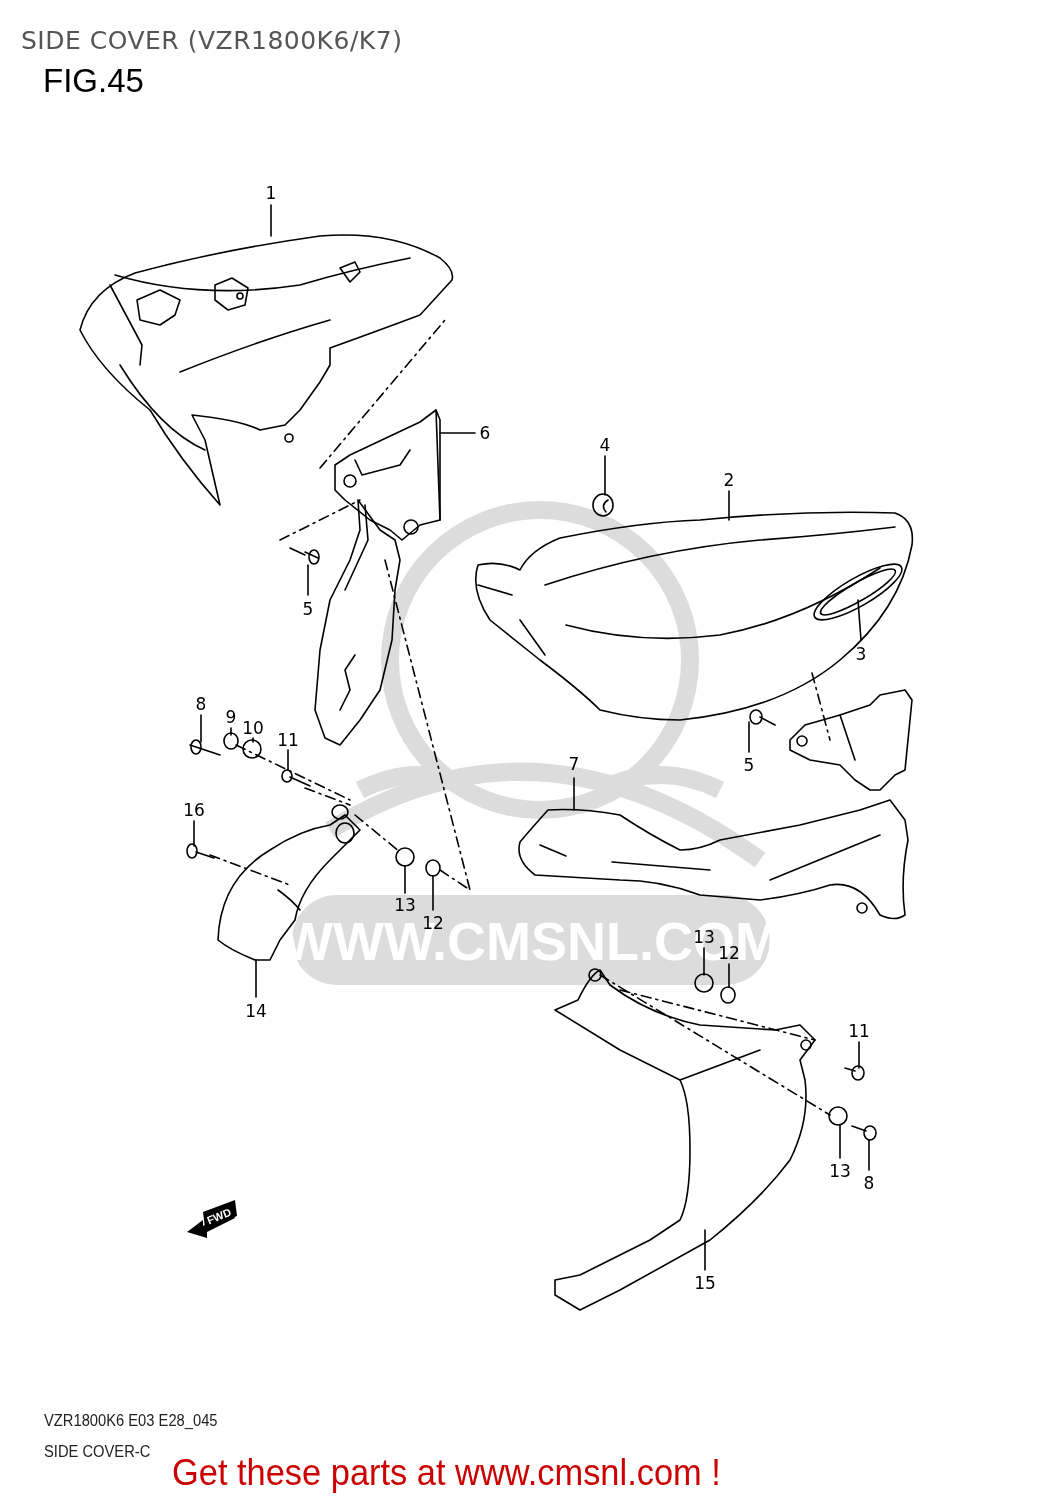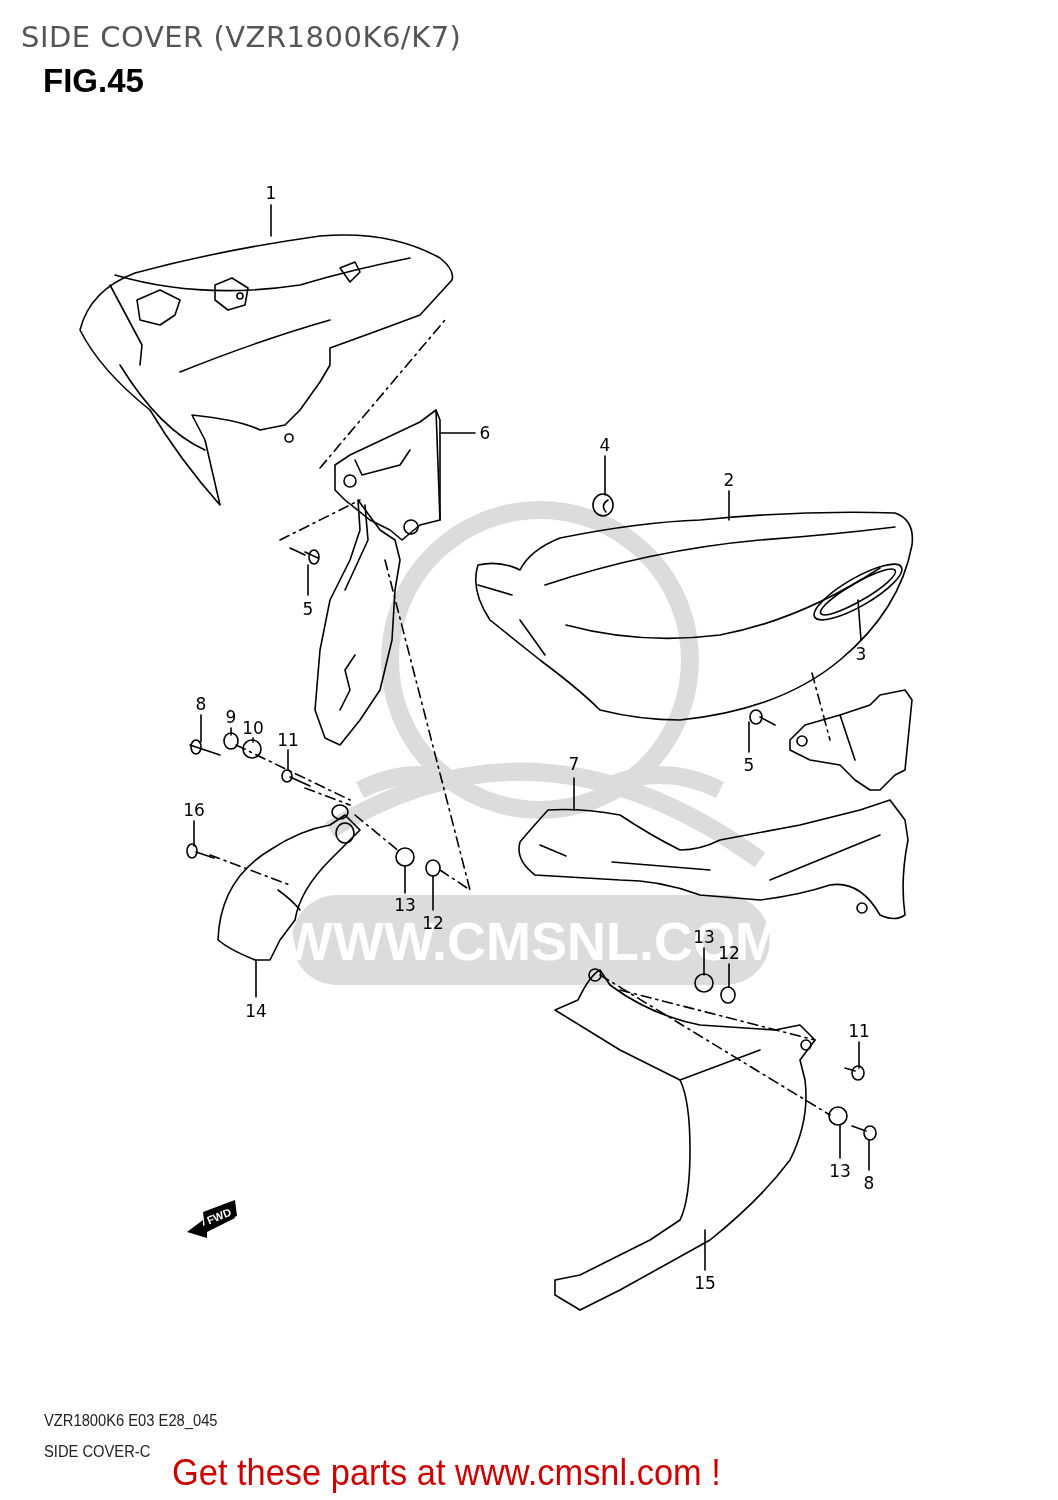--- a/index.html
+++ b/index.html
@@ -1,18 +1,18 @@
 <!DOCTYPE html>
 <html><head>
   <meta charset="utf-8">
   <style>
     html, body { margin: 0; padding: 0; background: #ffffff; }
     body { width: 1058px; height: 1500px; position: relative; overflow: hidden; }
-    .title { position: absolute; left: 21px; top: 20px; font-family: "DejaVu Sans", sans-serif; font-size: 29px; color: #555555; letter-spacing: 0.5px; }
-    .fig { position: absolute; left: 43px; top: 62px; font-family: "Liberation Sans", sans-serif; font-weight: bold; font-size: 33px; color: #000; }
+    .title { position: absolute; left: 21px; top: 26px; font-family: "DejaVu Sans", sans-serif; font-size: 25px; color: #555555; letter-spacing: 0.5px; }
+    .fig { position: absolute; left: 43px; top: 62px; font-family: "Liberation Sans", sans-serif; font-weight: normal; font-size: 33px; color: #000; }
     svg.diagram { position: absolute; left: 0; top: 0; }
     .label { font-family: "DejaVu Sans", sans-serif; font-size: 17px; fill: #000; text-anchor: middle; }
     .wm-text { font-family: "Liberation Sans", sans-serif; font-weight: bold; font-size: 54px; fill: #ffffff; text-anchor: middle; }
     .code { position: absolute; left: 44px; top: 1412px; font-family: "Liberation Sans", sans-serif; font-size: 16px; color: #222; transform: scaleX(0.92); transform-origin: left; }
     .sub { position: absolute; left: 44px; top: 1443px; font-family: "Liberation Sans", sans-serif; font-size: 16px; color: #222; transform: scaleX(0.92); transform-origin: left; }
     .promo { position: absolute; left: 172px; top: 1452px; font-family: "Liberation Sans", sans-serif; font-size: 37px; color: #cc0000; transform: scaleX(0.93); transform-origin: left; white-space: nowrap; }
     .fwd { position: absolute; left: 185px; top: 1198px; }
   </style>
 </head>
 <body>

